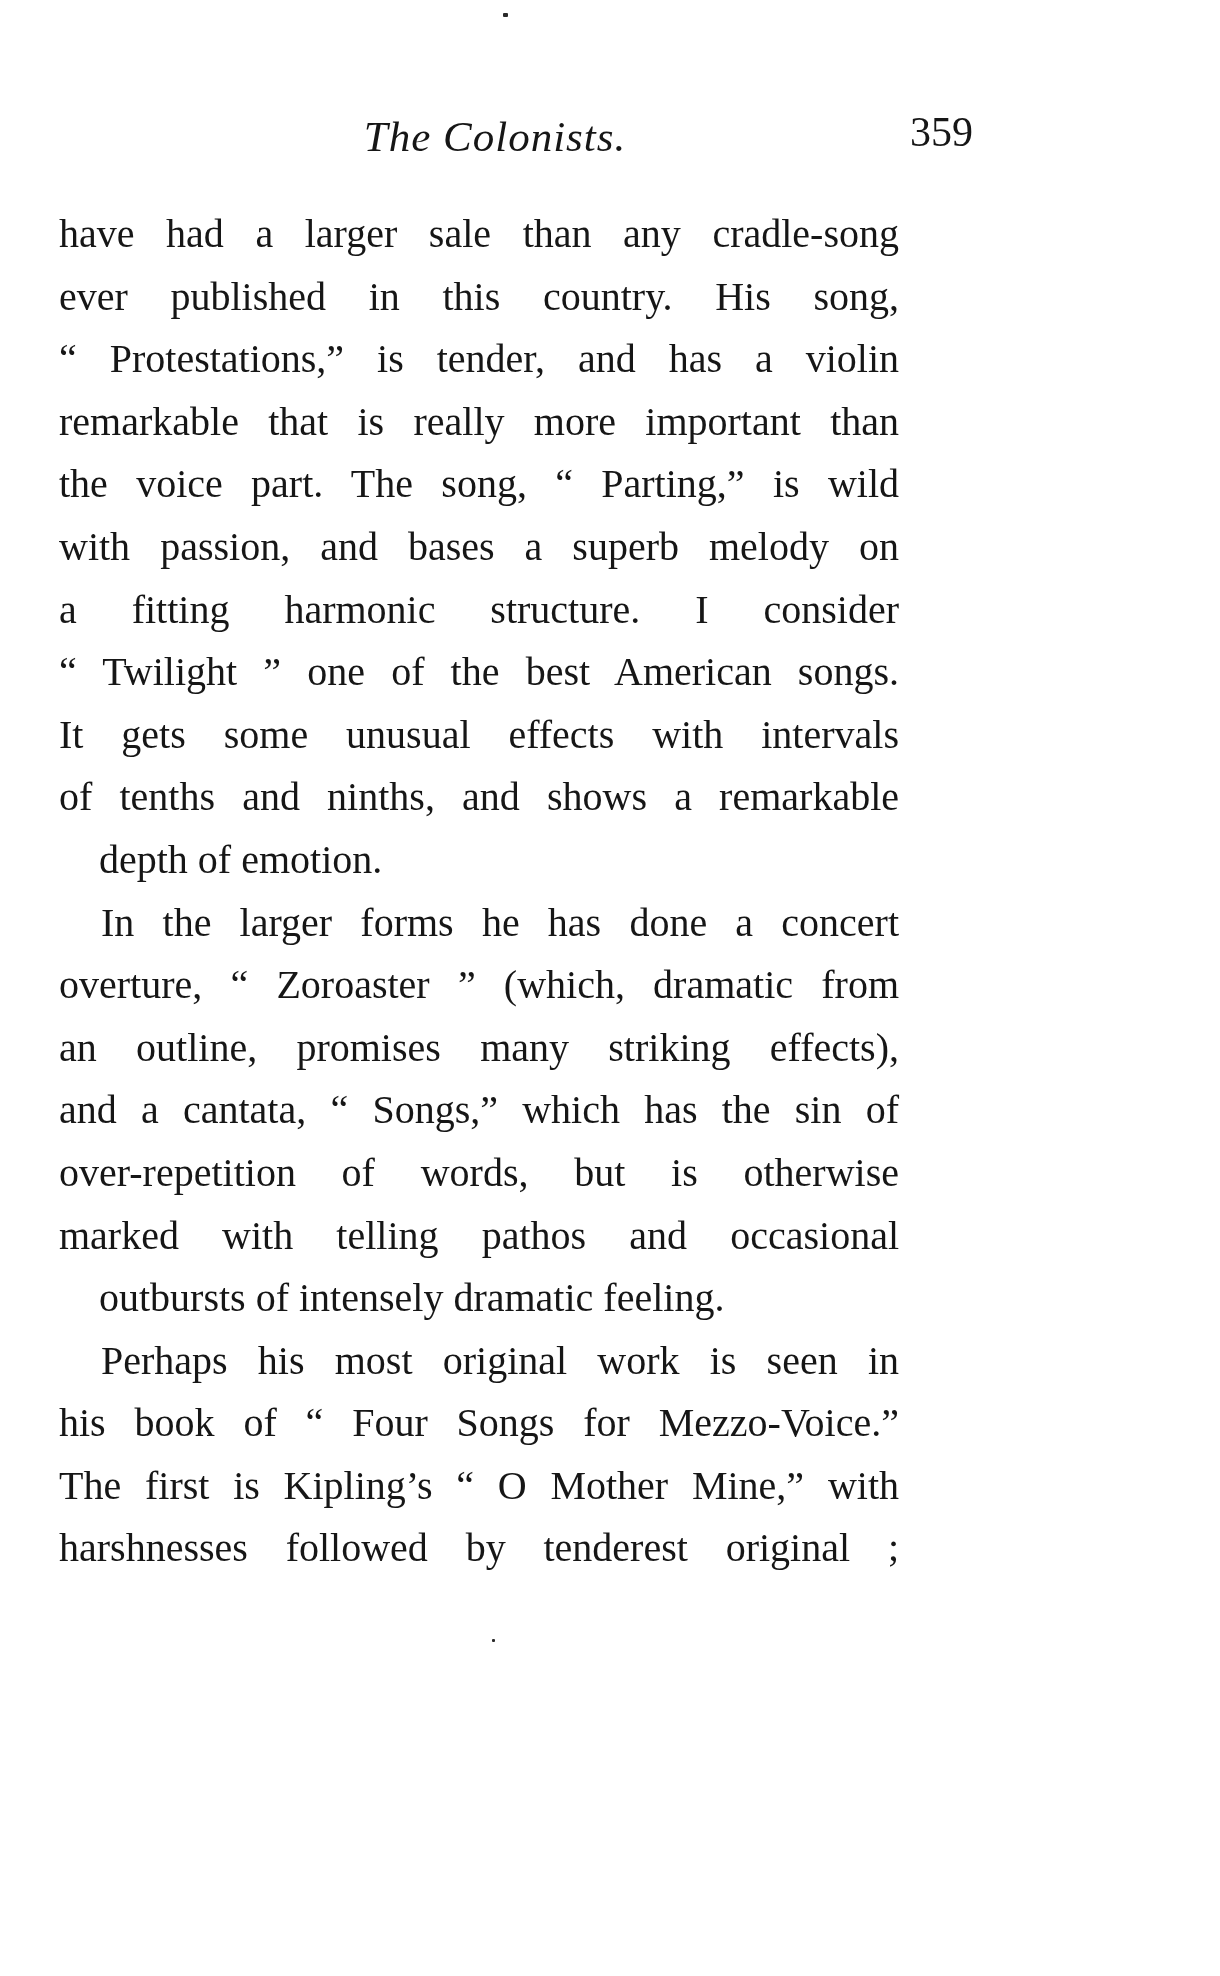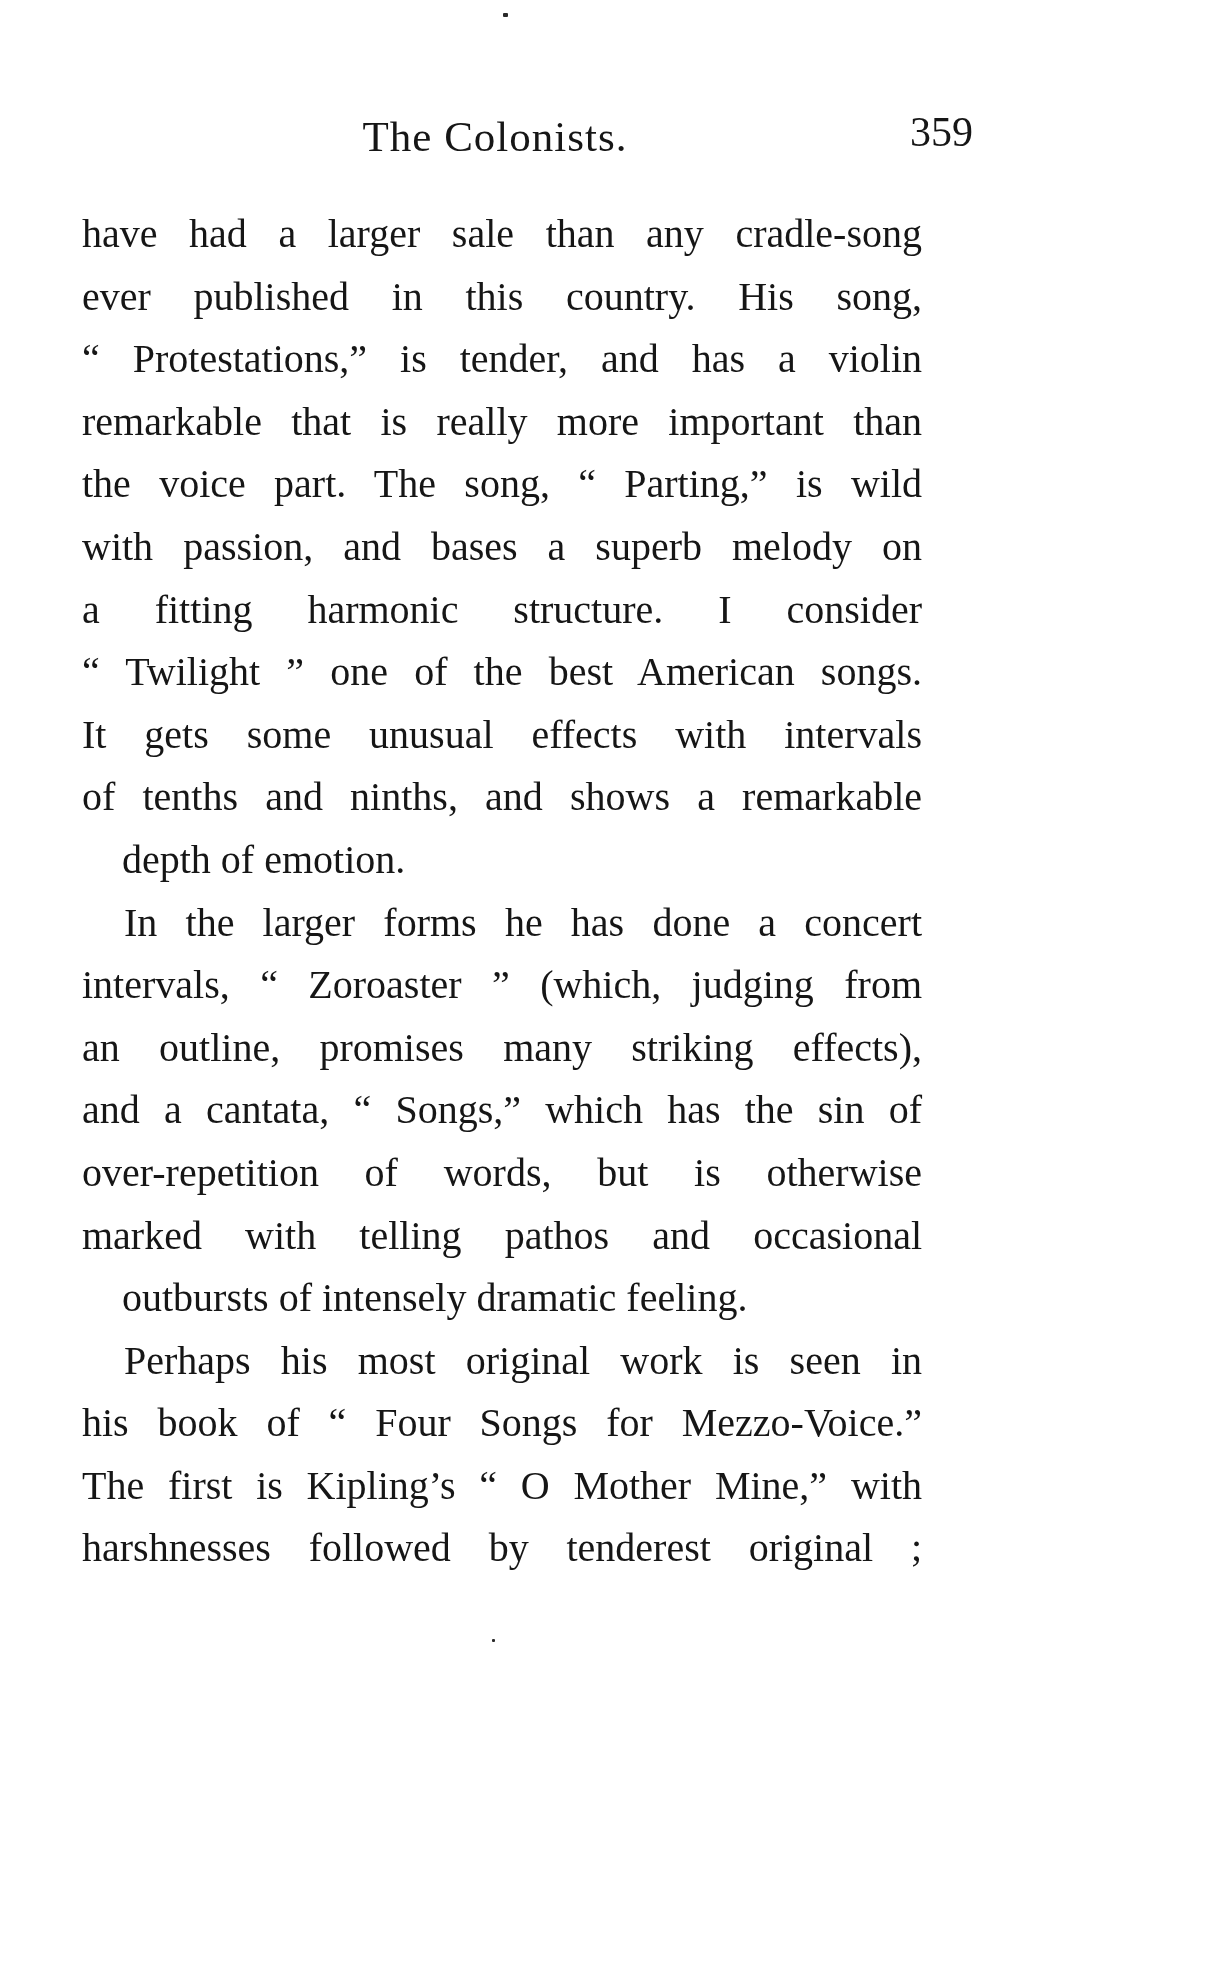--- a/index.html
+++ b/index.html
@@ -15,35 +15,36 @@
     color: #161616;
     font-family: "Liberation Serif", serif;
     overflow: hidden;
   }
   .head-title {
     position: absolute;
     top: 112px;
     left: 75px;
     width: 840px;
     text-align: center;
+    font-style: italic;
     font-size: 43px;
     letter-spacing: 1px;
   }
   .page-num {
     position: absolute;
     top: 108px;
     left: 833px;
     width: 140px;
     text-align: right;
     font-size: 42px;
   }
   .body-text {
     position: absolute;
     top: 203px;
-    left: 82px;
+    left: 59px;
     width: 840px;
     font-size: 40px;
     line-height: 62.6px;
   }
   .line {
     text-align: justify;
     text-align-last: justify;
     white-space: normal;
   }
   .line.indent {
@@ -77,21 +78,21 @@
     <div class="line">“ Protestations,” is tender, and has a violin</div>
     <div class="line">remarkable that is really more important than</div>
     <div class="line">the voice part.  The song, “ Parting,” is wild</div>
     <div class="line">with passion, and bases a superb melody on</div>
     <div class="line">a fitting harmonic structure.  I consider</div>
     <div class="line">“ Twilight ” one of the best American songs.</div>
     <div class="line">It gets some unusual effects with intervals</div>
     <div class="line">of tenths and ninths, and shows a remarkable</div>
     <div class="line para-end">depth of emotion.</div>
     <div class="line indent">In the larger forms he has done a concert</div>
-    <div class="line">intervals, “ Zoroaster ” (which, judging from</div>
+    <div class="line">overture, “ Zoroaster ” (which, dramatic from</div>
     <div class="line">an outline, promises many striking effects),</div>
     <div class="line">and a cantata, “ Songs,” which has the sin of</div>
     <div class="line">over-repetition of words, but is otherwise</div>
     <div class="line">marked with telling pathos and occasional</div>
     <div class="line para-end">outbursts of intensely dramatic feeling.</div>
     <div class="line indent">Perhaps his most original work is seen in</div>
     <div class="line">his book of “ Four Songs for Mezzo-Voice.”</div>
     <div class="line">The first is Kipling’s “ O Mother Mine,” with</div>
     <div class="line">harshnesses followed by tenderest original ;</div>
   </div>

